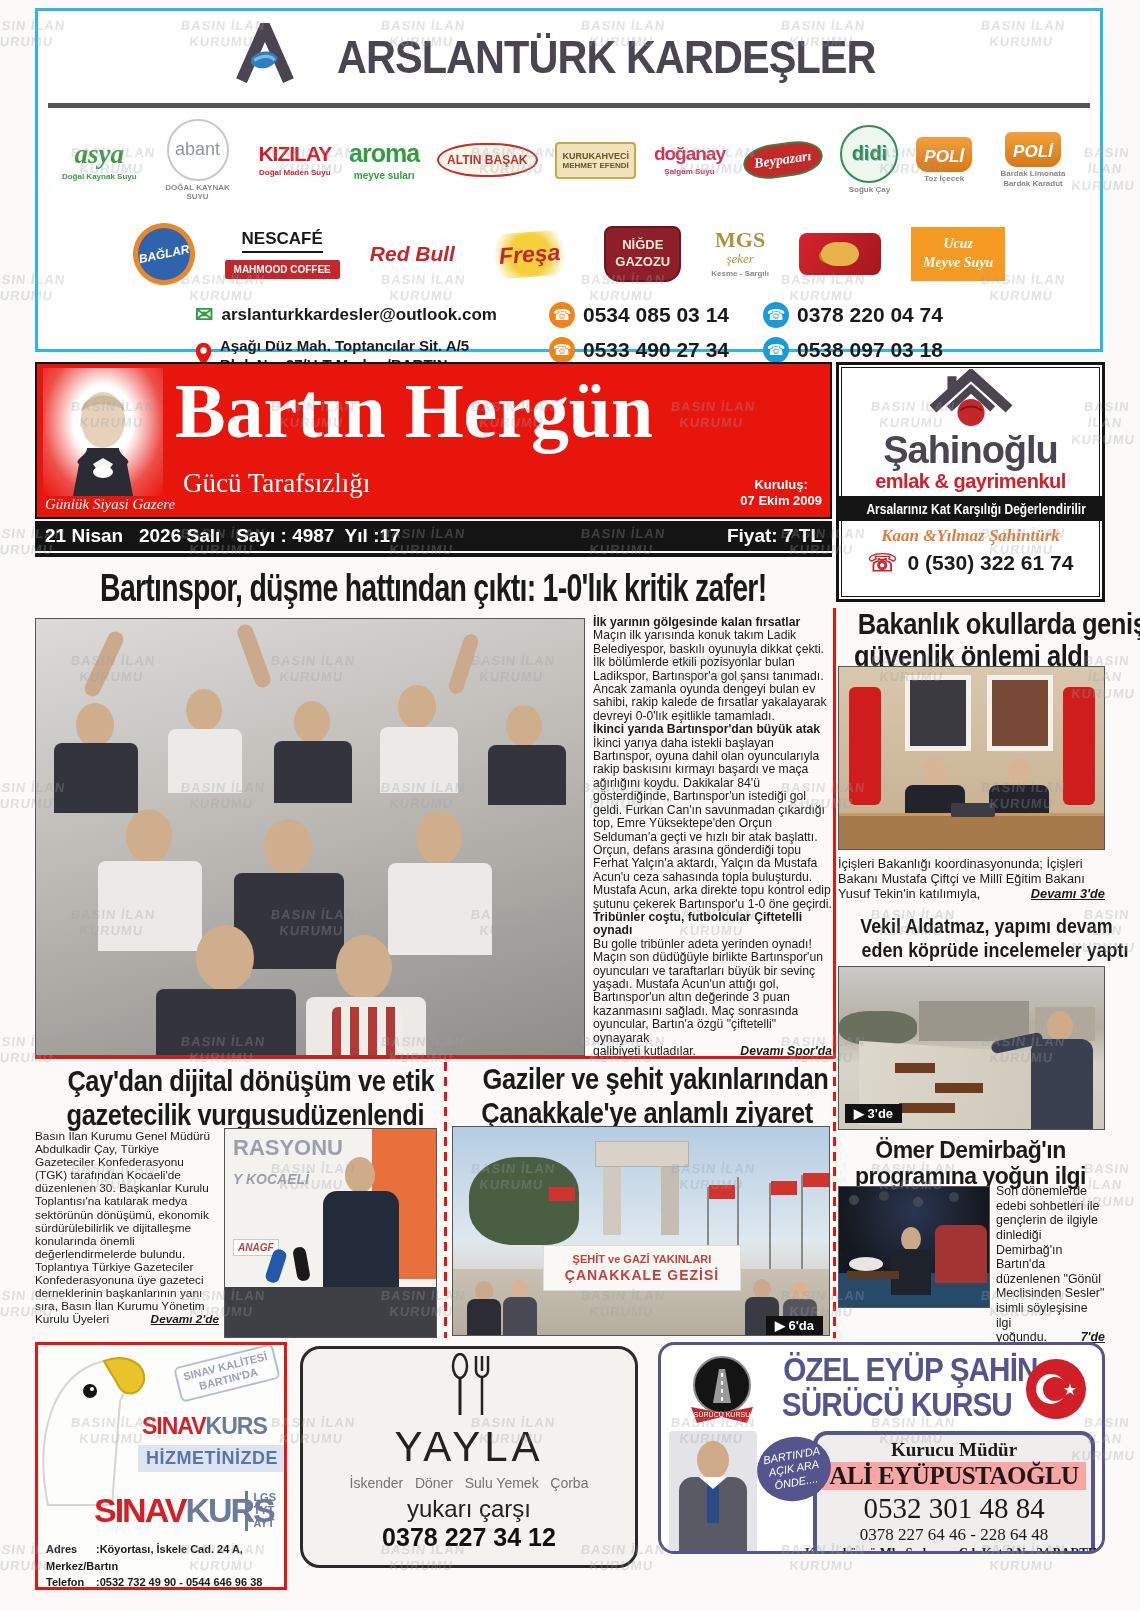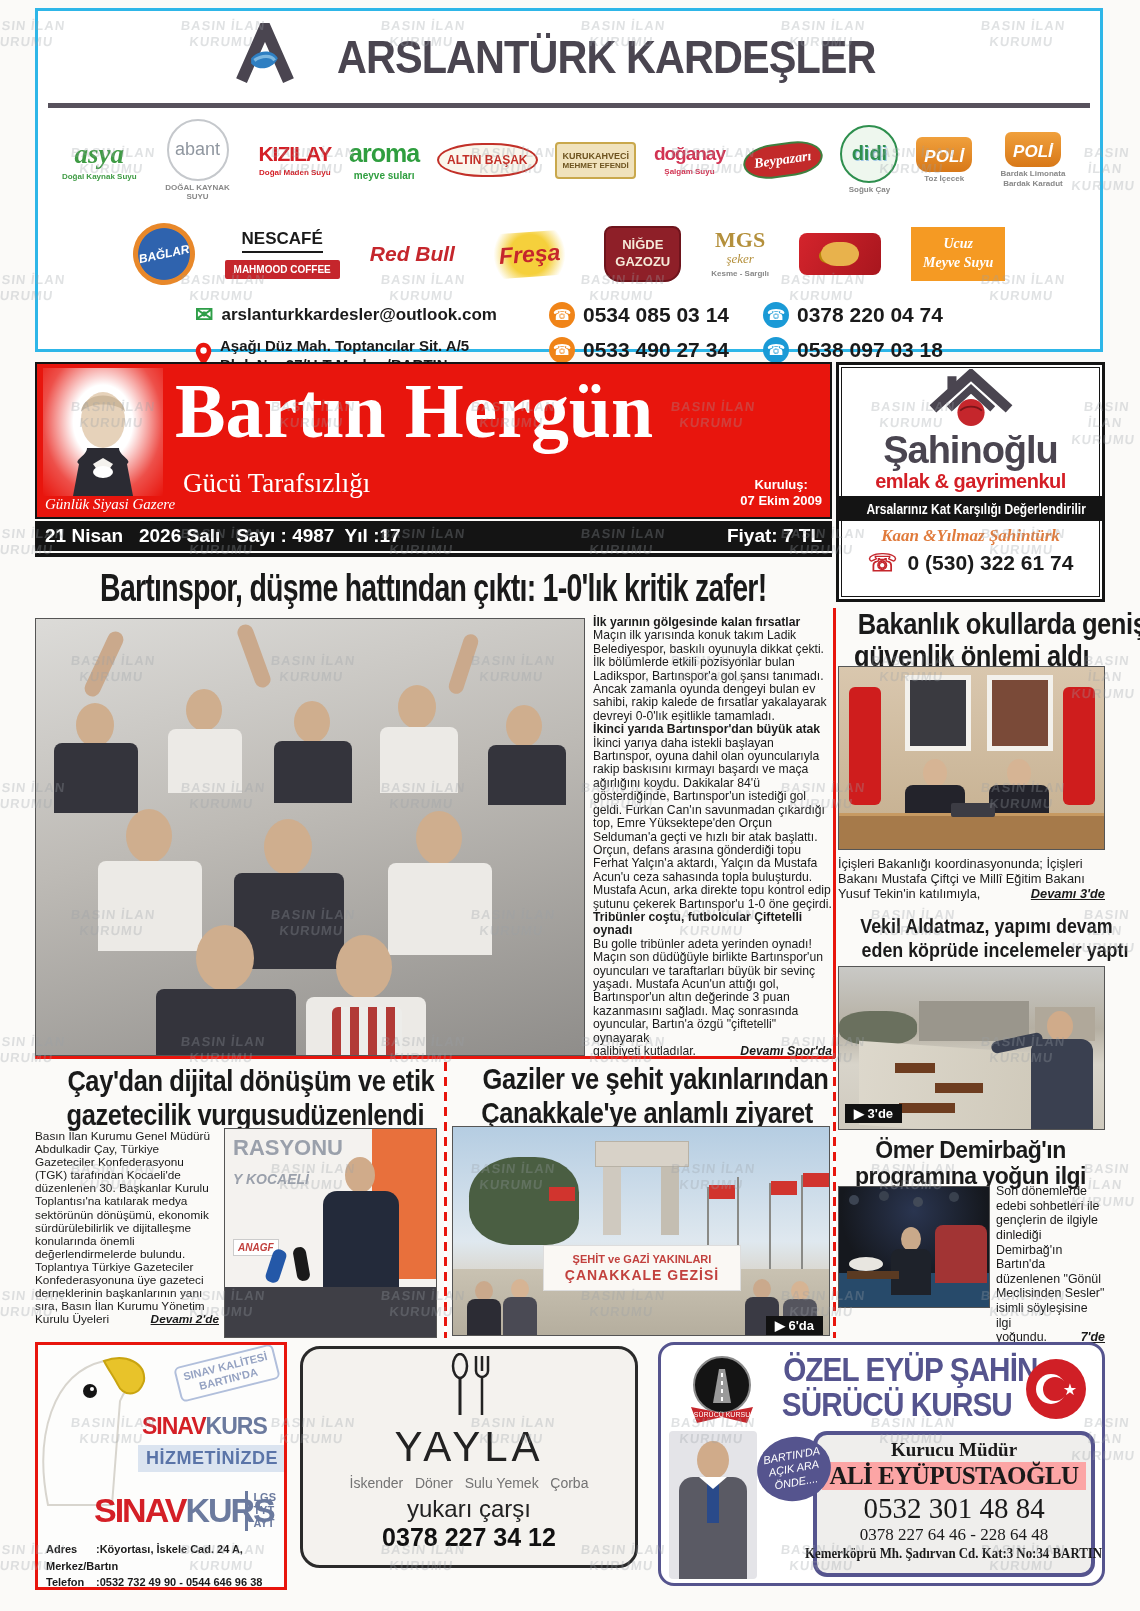--- a/index.html
+++ b/index.html
@@ -138,21 +138,21 @@
   .sinav-exams{position:absolute;right:8px;top:146px;color:#6b7a9e;font-weight:800;font-size:11px;line-height:1.2;
       border-left:3px solid #6b7a9e;padding-left:5px;}
   .sinav-meta{position:absolute;left:8px;top:196px;font-weight:bold;font-size:11px;line-height:1.5;}
   .sinav-meta b{display:inline-block;width:50px;}
   .yayla{left:300px;top:1346px;width:338px;height:222px;background:#f4f2ee;border:3px solid #2a2a2a;border-radius:20px;
       box-sizing:border-box;display:flex;flex-direction:column;align-items:center;z-index:2;}
   .yayla-title{font-size:42px;letter-spacing:4px;color:#222;margin-top:0;}
   .yayla-menu{font-size:14px;color:#737373;margin-top:4px;white-space:pre;}
   .yayla-loc{font-size:24px;color:#222;margin-top:4px;}
   .yayla-phone{font-weight:800;font-size:25px;color:#111;}
-  .eyup{left:658px;top:1342px;width:447px;height:244px;background:#fff;border:3px solid #55548e;border-radius:16px;
+  .eyup{left:658px;top:1342px;width:447px;height:212px;background:#fff;border:3px solid #55548e;border-radius:16px;
       box-sizing:border-box;z-index:2;overflow:hidden;}
   .eyup-title{position:absolute;left:108px;top:8px;width:250px;text-align:center;color:#55548e;font-weight:800;
       font-size:33px;line-height:1.05;letter-spacing:-1px;}
   .eyup-panel{position:absolute;left:152px;top:86px;width:282px;height:146px;background:#55548e;border-radius:14px;padding:4px;box-sizing:border-box;}
   .eyup-inner{background:#efeeec;border-radius:10px;height:100%;display:flex;flex-direction:column;align-items:center;
       font-family:"Liberation Serif",serif;}
   .eyup-role{font-weight:bold;font-size:19px;margin-top:4px;}
   .eyup-name{background:#fca5a5;width:96%;text-align:center;font-weight:bold;font-size:25px;letter-spacing:-.5px;margin-top:1px;}
   .eyup-ph1{font-size:29px;margin-top:2px;}
   .eyup-ph2{font-size:17px;}

